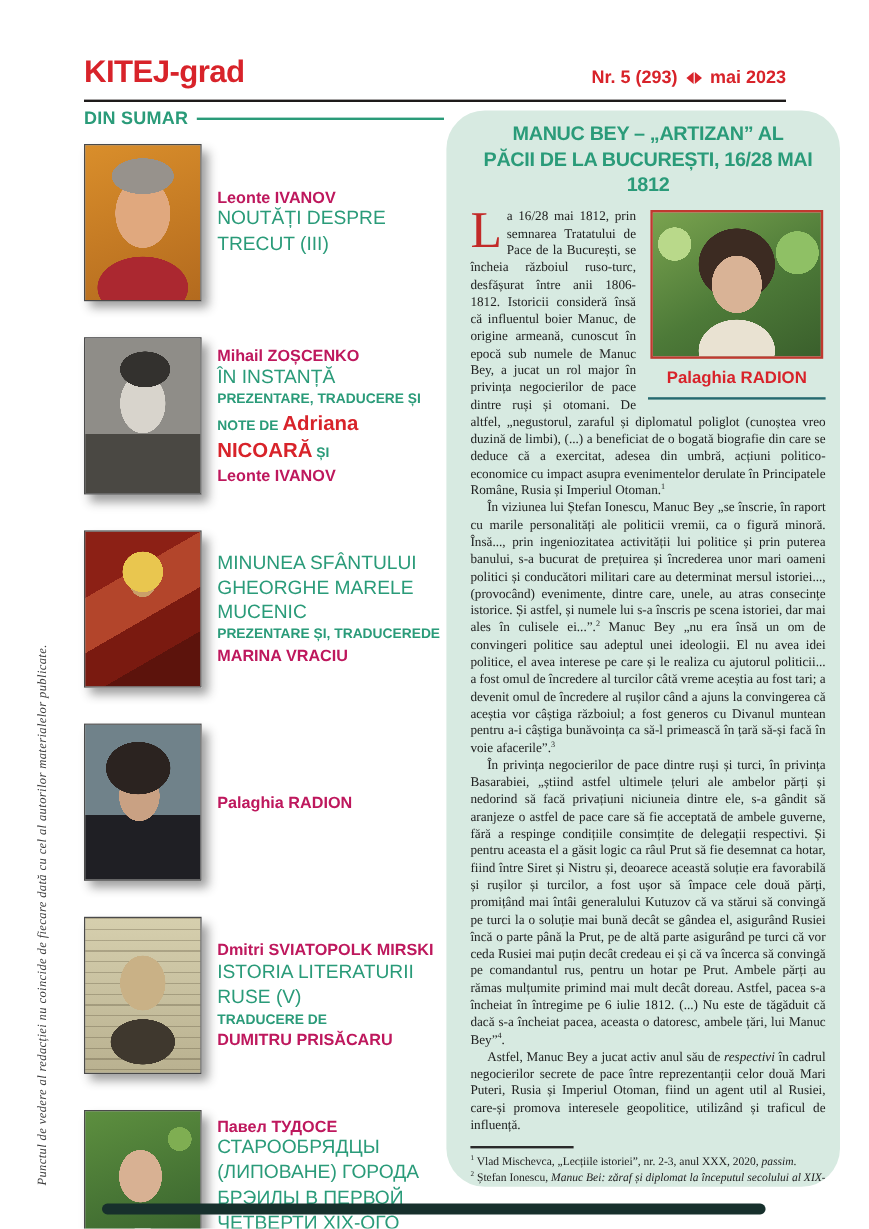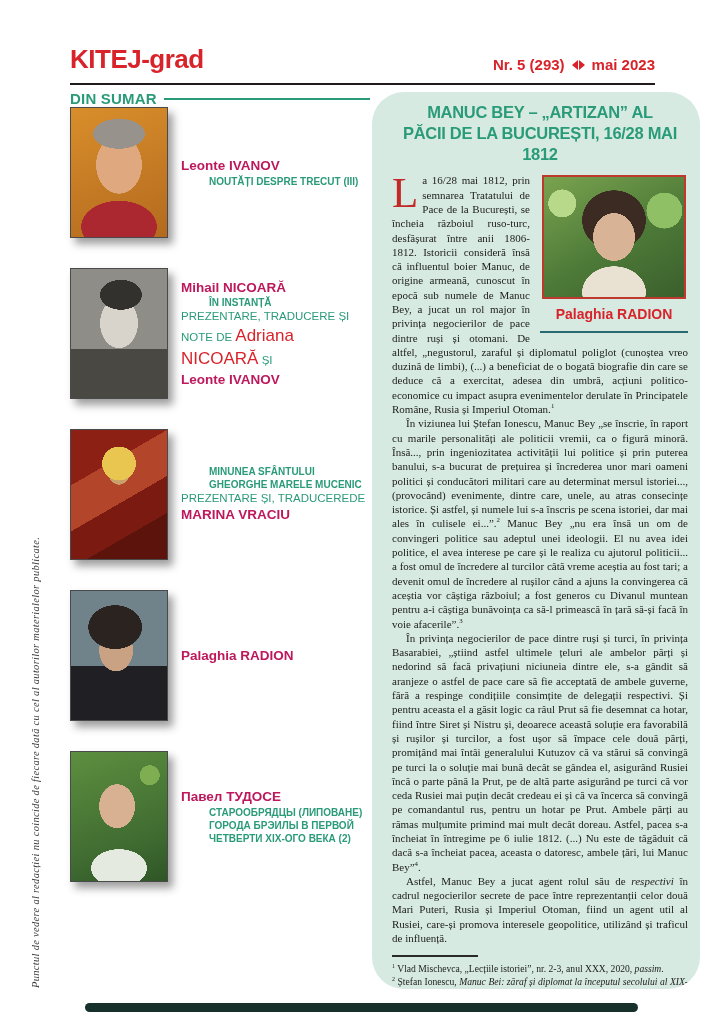--- a/index.html
+++ b/index.html
@@ -17,30 +17,30 @@
   .header-rule{position:absolute;left:70px;top:83px;width:585px;height:2px;background:#1e1b1a;}
 
   
   .vertical-note{position:absolute;left:30px;top:502px;height:486px;
                  writing-mode:vertical-rl;transform:rotate(180deg);
                  font-family:"Liberation Serif",serif;font-style:italic;
                  font-size:10.5px;color:#3c3c3c;letter-spacing:0.3px;}
 
   
   .sidebar{position:absolute;left:70px;top:90px;width:300px;}
-  .sumar-row{display:flex;align-items:center;gap:7px;}
+  .sumar-row{display:flex;align-items:center;gap:7px;margin-bottom:13px;}
   .sumar-heading{color:#2a9b79;font-weight:bold;font-size:15px;letter-spacing:0.2px;}
   .sumar-line{flex:1;height:2px;background:#2a9b79;}
   .item{display:flex;align-items:center;gap:13px;margin-bottom:30px;min-height:130px;}
   .thumb{width:96px;height:129px;flex:none;border:1px solid #4a4a4a;
          box-shadow:5px 6px 8px rgba(40,40,40,.45);background-color:#999;}
   .item-text{flex:1;}
   .author{color:#be185d;font-weight:bold;font-size:13.5px;line-height:1.3;}
-  .title-g{color:#2a9b79;font-weight:bold;font-size:10px;line-height:1.3;margin-left:28px;}
-  .sub{color:#2a9b79;font-weight:normal;font-size:11.5px;line-height:1.35;}
+  .title-g{color:#2a9b79;font-weight:normal;font-size:16px;line-height:1.3;}
+  .sub{color:#2a9b79;font-weight:bold;font-size:11.5px;line-height:1.35;}
   .sub-name{color:#d8232a;font-size:17px;}
   .it{font-style:italic;}
 
   .th1{background:
     radial-gradient(ellipse 26px 15px at 50% 20%, #97928c 0 99%, transparent 100%),
     radial-gradient(ellipse 23px 29px at 50% 44%, #e0a87e 0 99%, transparent 100%),
     radial-gradient(ellipse 38px 26px at 50% 92%, #ab2830 0 99%, transparent 100%),
     linear-gradient(160deg,#d98e2b,#b36a1e);}
   .th2{background:
     radial-gradient(ellipse 21px 15px at 52% 20%, #33312e 0 99%, transparent 100%),
@@ -127,21 +127,21 @@
       <div class="thumb th1"></div>
       <div class="item-text">
         <div class="author">Leonte IVANOV</div>
         <div class="title-g">NOUTĂȚI DESPRE TRECUT (III)</div>
       </div>
     </div>
 
     <div class="item">
       <div class="thumb th2"></div>
       <div class="item-text">
-        <div class="author">Mihail NICOARĂ</div>
+        <div class="author">Mihail ZOȘCENKO</div>
         <div class="title-g">ÎN INSTANȚĂ</div>
         <div class="sub">
           <span>PREZENTARE, TRADUCERE ȘI</span><br>
           <span>NOTE DE </span><span class="sub-name">Adriana NICOARĂ</span><span> ȘI</span>
         </div>
         <div class="author">Leonte IVANOV</div>
       </div>
     </div>
 
     <div class="item">
@@ -153,20 +153,29 @@
       </div>
     </div>
 
     <div class="item">
       <div class="thumb th4"></div>
       <div class="item-text">
         <div class="author">Palaghia RADION</div>
       </div>
     </div>
 
+    <div class="item">
+      <div class="thumb th5"></div>
+      <div class="item-text">
+        <div class="author">Dmitri SVIATOPOLK MIRSKI</div>
+        <div class="title-g">ISTORIA LITERATURII RUSE (V)</div>
+        <div class="sub">TRADUCERE DE</div>
+        <div class="author">DUMITRU PRISĂCARU</div>
+      </div>
+    </div>
 
     <div class="item">
       <div class="thumb th6"></div>
       <div class="item-text">
         <div class="author">Павел ТУДОСЕ</div>
         <div class="title-g">СТАРООБРЯДЦЫ (ЛИПОВАНЕ) ГОРОДА БРЭИЛЫ В ПЕРВОЙ ЧЕТВЕРТИ XIX-ОГО ВЕКА (2)</div>
       </div>
     </div>
   </div>
 
@@ -182,21 +191,21 @@
         <div class="caption">Palaghia RADION</div>
         <div class="caption-rule"></div>
       </div>
 
       <p><span class="dropcap">L</span><span>a 16/28 mai 1812, prin semnarea Tratatului de Pace de la București, se încheia războiul ruso-turc, desfășurat între anii 1806-1812. Istoricii consideră însă că influentul boier Manuc, de origine armeană, cunoscut în epocă sub numele de Manuc Bey, a jucat un rol major în privința negocierilor de pace dintre ruși și otomani. De altfel, „negustorul, zaraful și diplomatul poliglot (cunoștea vreo duzină de limbi), (...) a beneficiat de o bogată biografie din care se deduce că a exercitat, adesea din umbră, acțiuni politico-economice cu impact asupra evenimentelor derulate în Principatele Române, Rusia și Imperiul Otoman.</span><sup>1</sup></p>
 
       <p class="ind"><span>În viziunea lui Ștefan Ionescu, Manuc Bey „se înscrie, în raport cu marile personalități ale politicii vremii, ca o figură minoră. Însă..., prin ingeniozitatea activității lui politice și prin puterea banului, s-a bucurat de prețuirea și încrederea unor mari oameni politici și conducători militari care au determinat mersul istoriei..., (provocând) evenimente, dintre care, unele, au atras consecințe istorice. Și astfel, și numele lui s-a înscris pe scena istoriei, dar mai ales în culisele ei...”.</span><sup>2</sup><span> Manuc Bey „nu era însă un om de convingeri politice sau adeptul unei ideologii. El nu avea idei politice, el avea interese pe care și le realiza cu ajutorul politicii... a fost omul de încredere al turcilor câtă vreme aceștia au fost tari; a devenit omul de încredere al rușilor când a ajuns la convingerea că aceștia vor câștiga războiul; a fost generos cu Divanul muntean pentru a-i câștiga bunăvoința ca să-l primească în țară să-și facă în voie afacerile”.</span><sup>3</sup></p>
 
       <p class="ind"><span>În privința negocierilor de pace dintre ruși și turci, în privința Basarabiei, „știind astfel ultimele țeluri ale ambelor părți și nedorind să facă privațiuni niciuneia dintre ele, s-a gândit să aranjeze o astfel de pace care să fie acceptată de ambele guverne, fără a respinge condițiile consimțite de delegații respectivi. Și pentru aceasta el a găsit logic ca râul Prut să fie desemnat ca hotar, fiind între Siret și Nistru și, deoarece această soluție era favorabilă și rușilor și turcilor, a fost ușor să împace cele două părți, promițând mai întâi generalului Kutuzov că va stărui să convingă pe turci la o soluție mai bună decât se gândea el, asigurând Rusiei încă o parte până la Prut, pe de altă parte asigurând pe turci că vor ceda Rusiei mai puțin decât credeau ei și că va încerca să convingă pe comandantul rus, pentru un hotar pe Prut. Ambele părți au rămas mulțumite primind mai mult decât doreau. Astfel, pacea s-a încheiat în întregime pe 6 iulie 1812. (...) Nu este de tăgăduit că dacă s-a încheiat pacea, aceasta o datoresc, ambele țări, lui Manuc Bey”</span><sup>4</sup><span>.</span></p>
 
-      <p class="ind"><span>Astfel, Manuc Bey a jucat agent rolul său de </span><span class="it">respectivi</span><span> în cadrul negocierilor secrete de pace între reprezentanții celor două Mari Puteri, Rusia și Imperiul Otoman, fiind un agent util al Rusiei, care-și promova interesele geopolitice, utilizând și traficul de influență.</span></p>
+      <p class="ind"><span>Astfel, Manuc Bey a jucat activ anul său de </span><span class="it">respectivi</span><span> în cadrul negocierilor secrete de pace între reprezentanții celor două Mari Puteri, Rusia și Imperiul Otoman, fiind un agent util al Rusiei, care-și promova interesele geopolitice, utilizând și traficul de influență.</span></p>
     </div>
 
     <div class="fn-rule"></div>
 
     <div class="footnotes">
       <div class="fn"><sup>1</sup> <span>Vlad Mischevca, „Lecțiile istoriei”, nr. 2-3, anul XXX, 2020, </span><span class="it">passim</span><span>.</span></div>
       <div class="fn"><sup>2</sup> <span>Ștefan Ionescu, </span><span class="it">Manuc Bei: zăraf și diplomat la începutul secolului al XIX-lea</span><span>, Cluj-Napoca, Editura Dacia, 1976, p. 197.</span></div>
       <div class="fn"><sup>3</sup> <span></span><span class="it">Ibidem</span><span>, p. 195-196.</span></div>
       <div class="fn"><sup>4</sup> <span>Mser Mserian, </span><span class="it">Istoria vieții lui Manuc Bey Mirzaianț</span><span>, p. 148-149. De fapt, schimbul actelor de ratificare s-a produs la 2(14) iulie 1812, la București.</span></div>
     </div>

